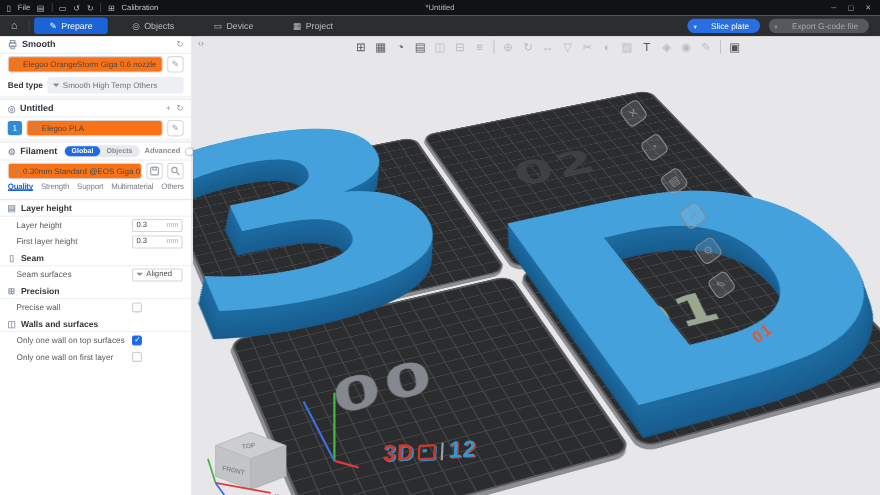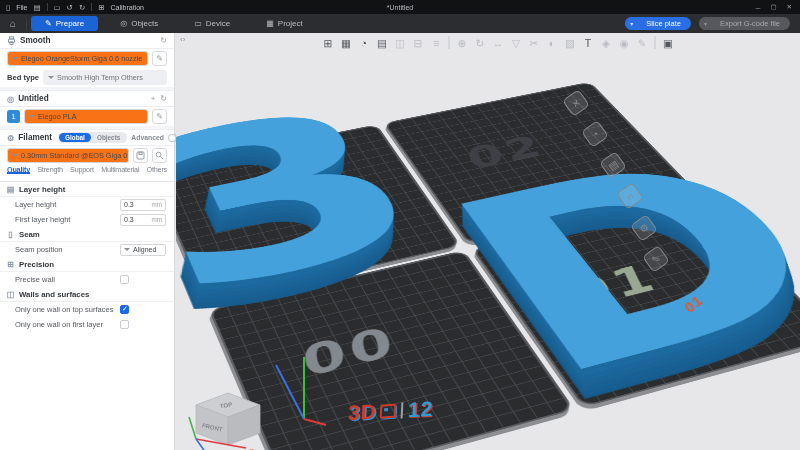--- a/index.html
+++ b/index.html
@@ -268,21 +268,21 @@
         <span class="val">0.3</span>
         <span class="unit">mm</span>
       </div>
     </div>
 
     <div class="sech">
       <span class="sic">▯</span>
       <span>Seam</span>
     </div>
     <div class="prow">
-      <span class="plab">Seam position</span>
+      <span class="plab">Seam surfaces</span>
       <div class="selsm">
         <span class="caret"></span>
         <span>Aligned</span>
       </div>
     </div>
 
     <div class="sech">
       <span class="sic">⊞</span>
       <span>Precision</span>
     </div>

